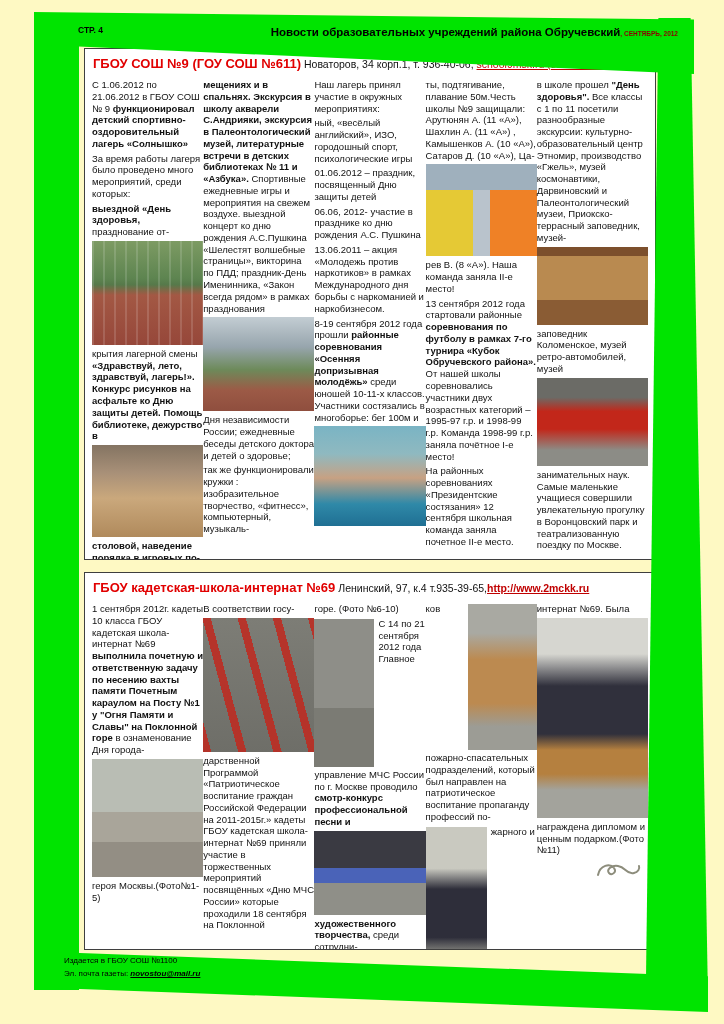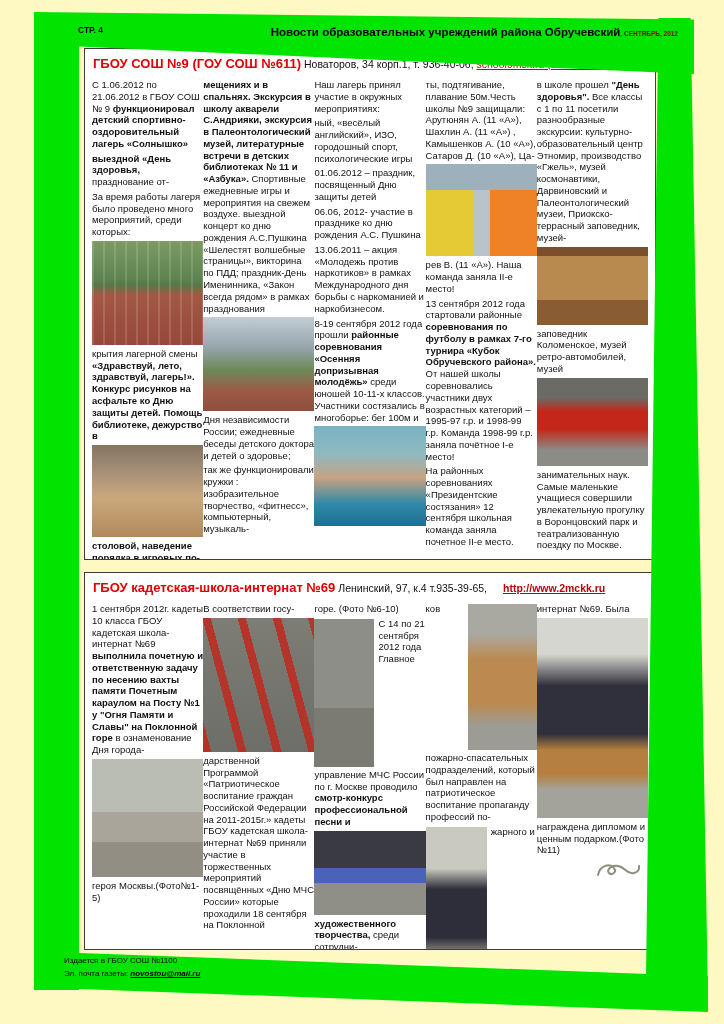--- a/index.html
+++ b/index.html
@@ -24,21 +24,21 @@
   #footer-text .email{color:#000;font-style:italic;font-weight:bold;text-decoration:underline;}
   
   .article{position:absolute;left:84px;width:572px;background:#fff;border:1px solid #3f3f3f;
            z-index:2;overflow:hidden;box-sizing:border-box;}
   #a1{top:48px;height:512px;}
   #a2{top:572px;height:378px;}
   .ahead{padding:5px 8px 2px;white-space:nowrap;}
   .atitle{color:var(--red);font-weight:800;font-size:13px;}
   .aaddr{font-size:10.5px;color:#111;}
   .alink{color:#c00000;font-size:10.5px;text-decoration:underline;cursor:pointer;}
-  .alink.bld{font-weight:bold;margin-left:16px;}
+  .alink.bld{font-weight:bold;}
   .cols{display:flex;padding:5px 7px 6px;}
   .col{flex:1 1 0;min-width:0;font-size:9.5px;line-height:1.24;}
   .p{margin:0 0 3px;}
   .r{}
   .b{font-weight:bold;}
   
   .ph{width:100%;margin:2px 0 3px;box-sizing:border-box;}
   .ph-court{height:104px;background:
      repeating-linear-gradient(90deg,rgba(255,255,255,.14) 0 2px,transparent 2px 11px),
      linear-gradient(180deg,#7d9b63 0,#5d8450 36%,#56794a 42%,#a35844 52%,#96473a 100%);}
@@ -78,22 +78,22 @@
   <div id="masthead"><span>Новости образовательных учреждений района Обручевский</span><span class="mdate">, СЕНТЯБРЬ, 2012</span></div>
 
   <section id="a1" class="article">
     <header class="ahead">
       <span class="atitle">ГБОУ СОШ №9 (ГОУ СОШ №611)</span><span class="aaddr"> Новаторов, 34 корп.1, т. 936-40-06, </span><a class="alink">school9msk.ru (sch611.mosuzedu.ru)</a>
     </header>
     <div class="cols">
 
       <div class="col">
         <p class="p"><span class="r">С 1.06.2012 по 21.06.2012 в ГБОУ СОШ № 9 </span><span class="r b">функционировал детский спортивно-оздоровительный лагерь «Солнышко»</span></p>
+        <p class="p"><span class="r">За время работы лагеря было проведено много мероприятий, среди которых:</span></p>
         <p class="p"><span class="r b">выездной «День здоровья, </span><span class="r">празднование от-</span></p>
-        <p class="p"><span class="r">За время работы лагеря было проведено много мероприятий, среди которых:</span></p>
         <div class="ph ph-court"></div>
         <p class="p"><span class="r">крытия лагерной смены </span><span class="r b">«Здравствуй, лето, здравствуй, лагерь!». </span><span class="r b">Конкурс рисунков на асфальте ко Дню защиты детей. Помощь библиотеке, дежурство в</span></p>
         <div class="ph ph-table"></div>
         <p class="p"><span class="r b">столовой, наведение порядка в игровых по-</span></p>
       </div>
 
       <div class="col">
         <p class="p"><span class="r b">мещениях и в спальнях.  Экскурсия в школу акварели С.Андрияки, экскурсия в Палеонтологический музей, литературные встречи в  детских библиотеках № 11 и </span><span class="r b">«Азбука». </span><span class="r">Спортивные ежедневные  игры и мероприятия на свежем воздухе. выездной концерт ко дню рождения  А.С.Пушкина «Шелестят волшебные страницы»,  викторина по ПДД;  праздник-День Именинника, «Закон всегда рядом» в рамках празднования</span></p>
         <div class="ph ph-yard"></div>
         <p class="p"><span class="r">Дня независимости России; ежедневные беседы детского доктора и детей о здоровье;</span></p>
@@ -107,21 +107,21 @@
         <p class="p"><span class="r">06.06, 2012- участие в празднике ко дню рождения А.С. Пушкина</span></p>
         <p class="p"><span class="r">13.06.2011  –  акция «Молодежь против наркотиков» в рамках Международного дня борьбы с наркоманией и наркобизнесом.</span></p>
         <p class="p"><span class="r">8-19 сентября 2012 года прошли </span><span class="r b">районные соревнования «Осенняя допризывная молодёжь» </span><span class="r">среди юношей 10-11-х классов. Участники состязались в многоборье: бег 100м и</span></p>
         <div class="ph ph-pool"></div>
 
       </div>
 
       <div class="col">
         <p class="p"><span class="r">ты, подтягивание, плавание 50м.Честь школы №9 защищали: Арутюнян А. (11 «А»), Шахлин А. (11 «А») , Камышенков А. (10 «А»), Сатаров Д. (10 «А»), Ца-</span></p>
         <div class="ph ph-winners"></div>
-        <p class="p"><span class="r">рев В. (11 «А»). Наша команда заняла II-е место!</span></p>
+        <p class="p"><span class="r">рев В. (8 «А»). Наша команда заняла II-е место!</span></p>
         <p class="p"><span class="r">13 сентября 2012 года стартовали районные </span><span class="r b">соревнования по футболу в рамках 7-го турнира «Кубок Обручевского района». </span><span class="r">От нашей школы соревновались участники двух возрастных категорий – 1995-97 г.р. и 1998-99 г.р. Команда 1998-99 г.р. заняла почётное I-е место!</span></p>
         <p class="p"><span class="r">На районных соревнованиях «Президентские состязания» 12 сентября школьная команда заняла почетное II-е место.</span></p>
 
       </div>
 
       <div class="col">
         <p class="p"><span class="r">в школе прошел </span><span class="r b">"День здоровья". </span><span class="r">Все классы с 1 по 11 посетили разнообразные экскурсии: культурно-образовательный центр Этномир, производство «Гжель»,  музей космонавтики, Дарвиновский и Палеонтологический музеи, Приокско-террасный заповедник, музей-</span></p>
         <div class="ph ph-museum"></div>
         <p class="p"><span class="r">заповедник Коломенское, музей ретро-автомобилей, музей</span></p>
         <div class="ph ph-car"></div>

